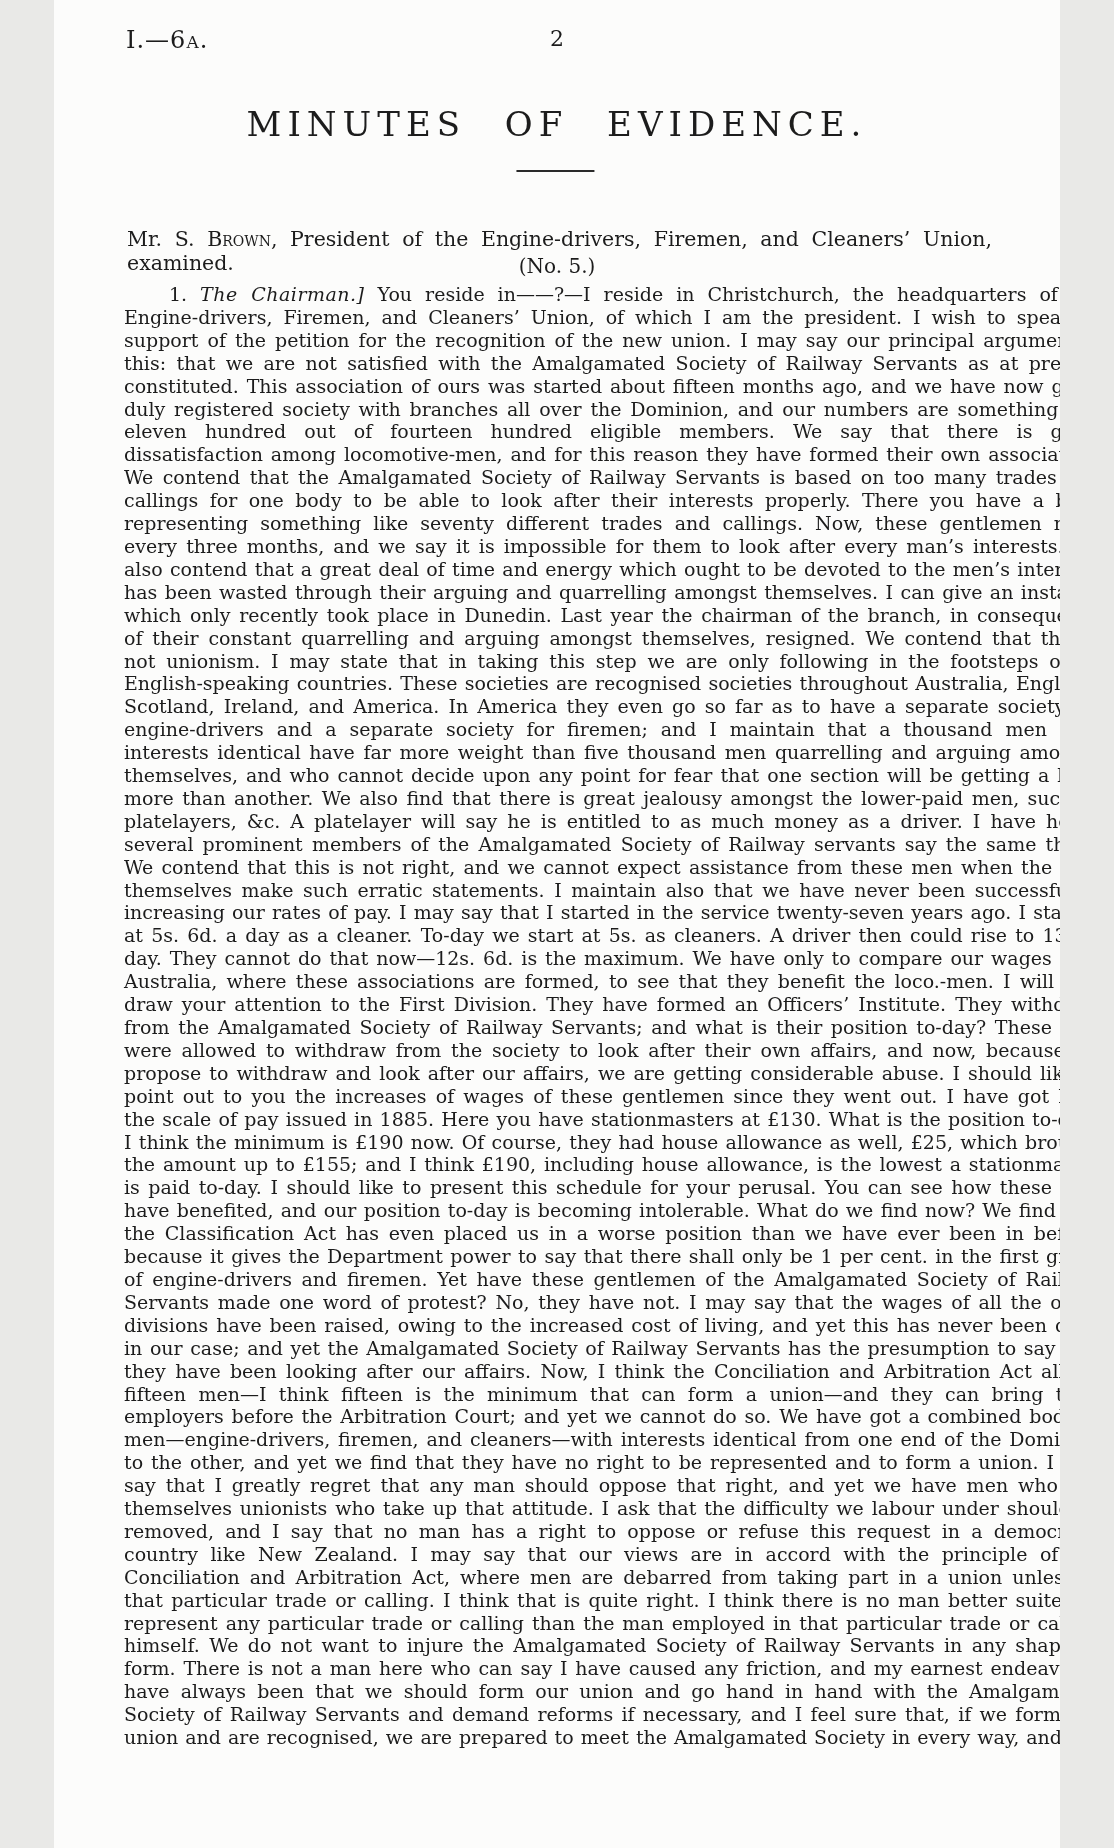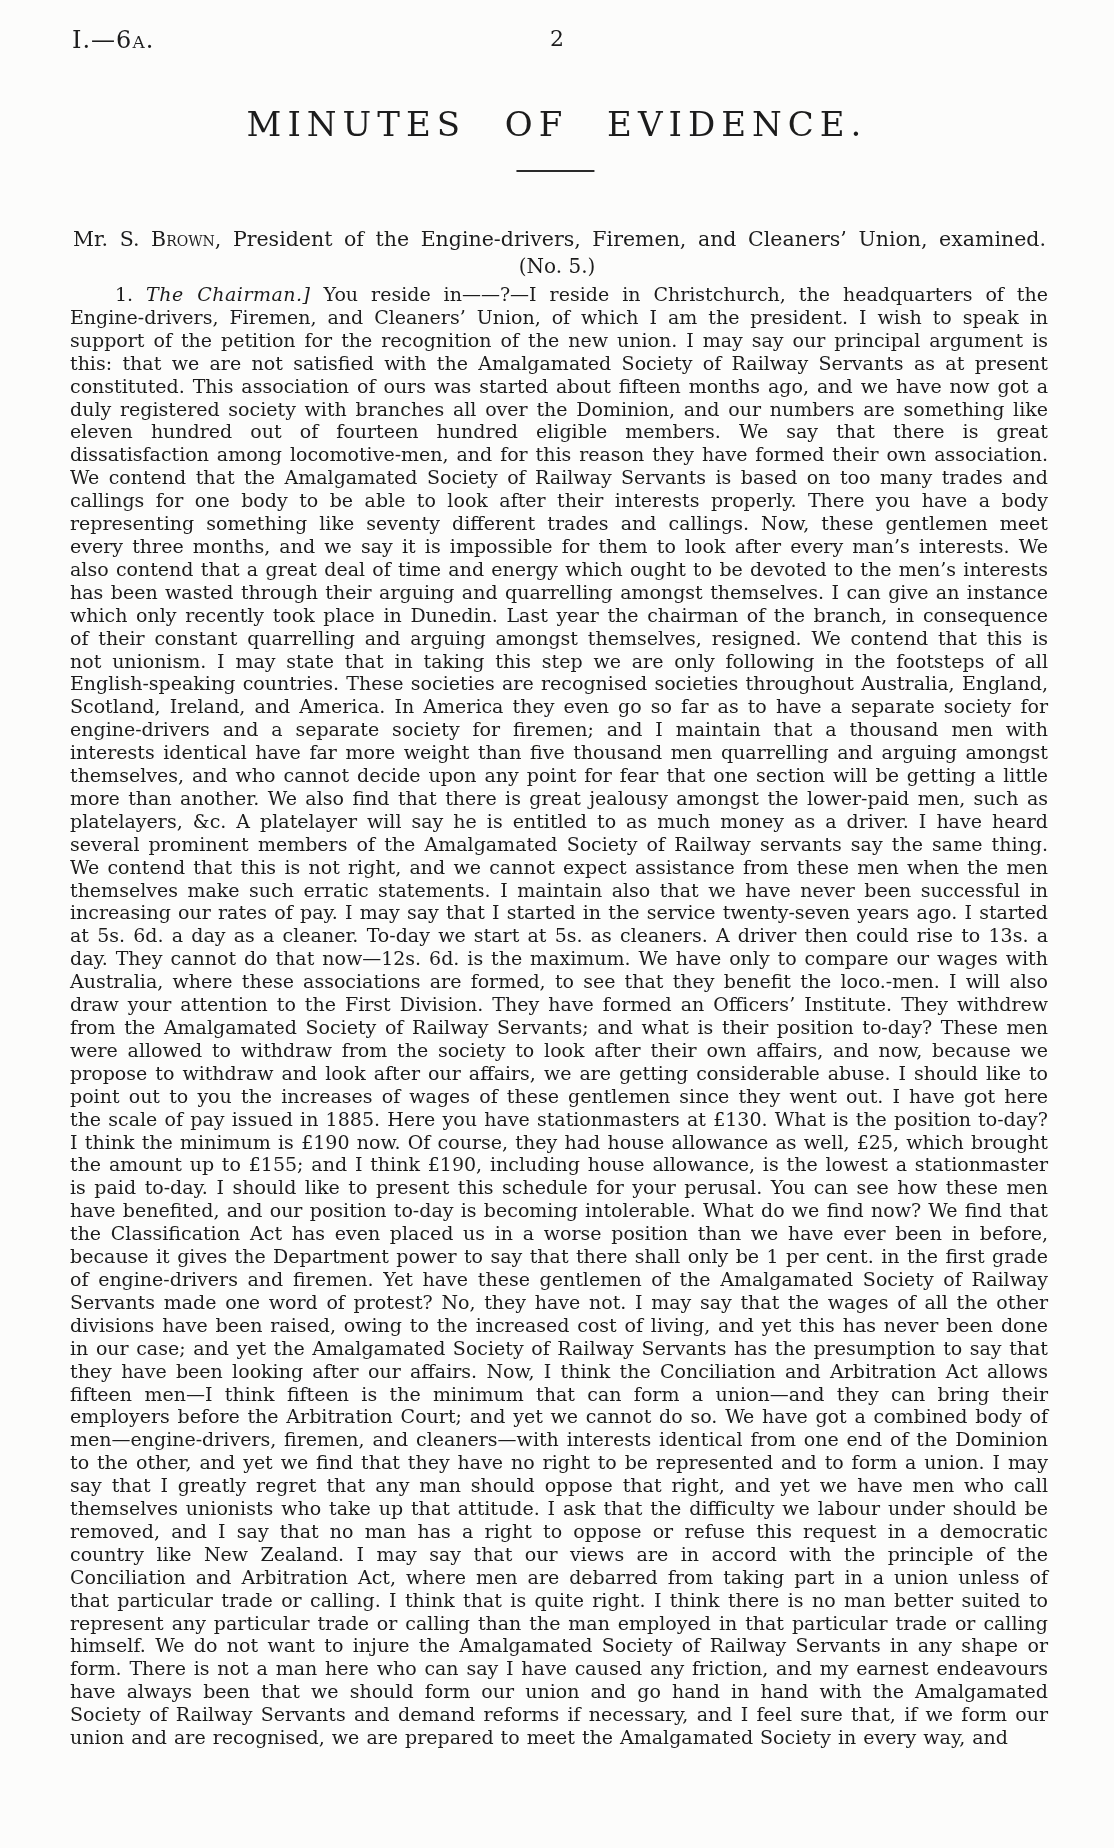--- a/index.html
+++ b/index.html
@@ -2,21 +2,21 @@
 <html><head>
 <meta charset="utf-8">
 <style>
   html, body {
     margin: 0;
     padding: 0;
     background: #e9e9e7;
   }
   .sheet {
     position: relative;
-    width: 1114px;
+    width: 1006px;
     height: 1848px;
     margin: 0 auto;
     background: #fcfcfb;
     color: #1c1c1c;
     font-family: "DejaVu Serif", "Liberation Serif", serif;
     overflow: hidden;
   }
   .sc { font-variant: small-caps; }
   .doc-ref {
     position: absolute;

